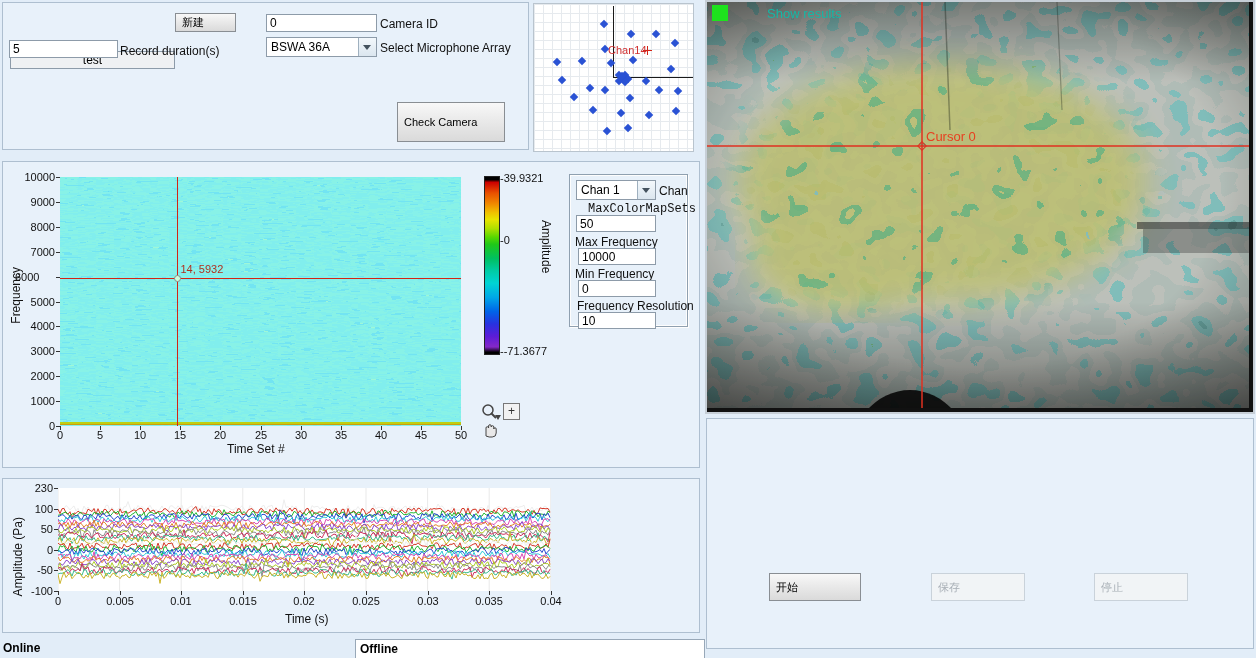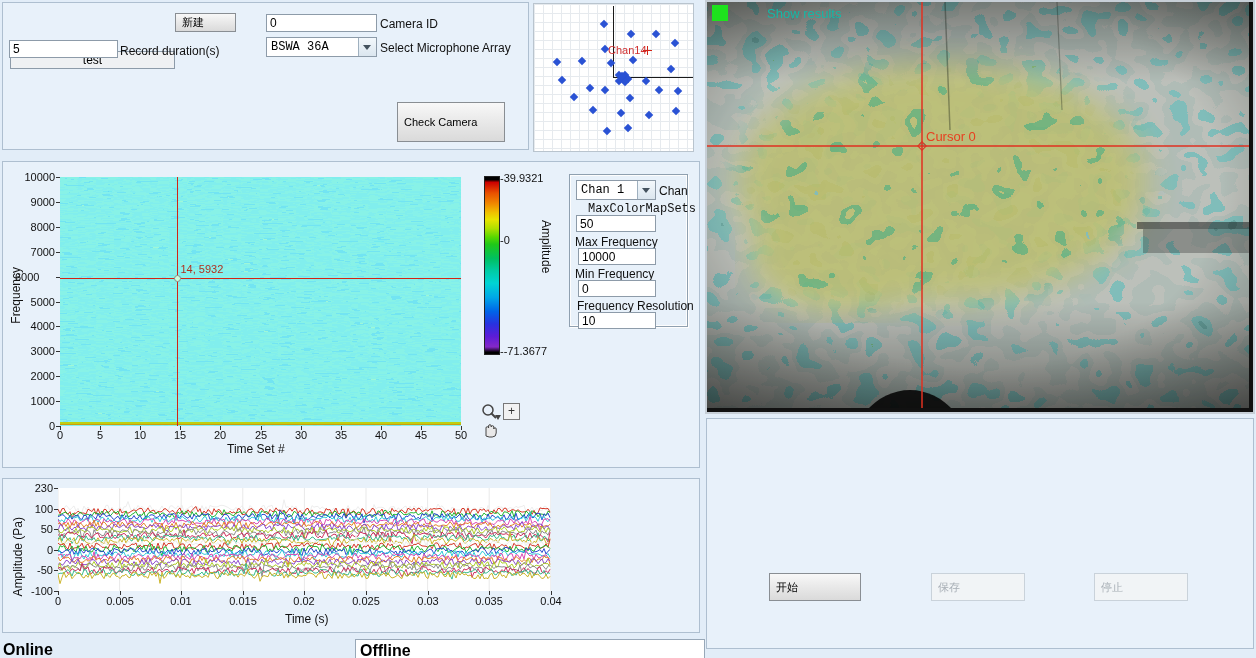--- a/index.html
+++ b/index.html
@@ -1,29 +1,29 @@
 <!DOCTYPE html>
 <html><head>
 <meta charset="utf-8">
 <style>
   html,body{margin:0;padding:0;}
   body{background:#e2edf8;font-family:"Liberation Sans","DejaVu Sans",sans-serif;}
   .screen{position:relative;width:1256px;height:658px;background:#e2edf8;overflow:hidden;}
   .panel{position:absolute;background:#e8f1fa;border:1px solid #aebfd0;}
   .lbl{position:absolute;font-size:12px;color:#111;white-space:nowrap;}
-  .blbl{position:absolute;font-size:16px;font-weight:bold;color:#000;white-space:nowrap;}
+  .blbl{position:absolute;font-size:12px;font-weight:bold;color:#000;white-space:nowrap;}
   .field{position:absolute;background:#fff;border:1px solid #8d9ba9;font-size:12px;color:#000;
          font-family:inherit;padding:0 3px;box-sizing:border-box;}
   .flat{background:#eff1f3;text-align:center;line-height:16px;margin-top:38px;}
   .btn{position:absolute;background:linear-gradient(#f8f8f8,#eaeaea 45%,#dadada);
        border:1px solid #898e93;font-size:11px;color:#000;text-align:left;
        font-family:inherit;cursor:pointer;box-sizing:border-box;}
   .btn:disabled{background:#f1f4f6;border-color:#c9d2da;color:#a7aeb5;}
   .combo{position:absolute;background:#fff;border:1px solid #8d9ba9;box-sizing:border-box;}
-  .combo .txt{position:absolute;left:4px;top:2px;font-size:12px;color:#000;white-space:nowrap;font-family:Liberation Mono, monospace;}
+  .combo .txt{position:absolute;left:4px;top:2px;font-size:12px;color:#000;white-space:nowrap;}
   .combo .arrow-btn{position:absolute;right:0;top:0;bottom:0;width:17px;
        background:linear-gradient(#f3f8fc,#dbe6ef);border-left:1px solid #9fb0bf;}
   .combo .tri{position:absolute;left:4px;top:7px;width:0;height:0;
        border-left:4px solid transparent;border-right:4px solid transparent;border-top:5px solid #44525e;}
   .vtext{writing-mode:vertical-rl;}
   .vflip{writing-mode:vertical-rl;transform:rotate(180deg);}
   .tick{position:absolute;font-size:11px;color:#111;white-space:nowrap;}
   .tickmark{position:absolute;background:#333;}
   .mdot{position:absolute;width:6px;height:6px;background:#2a52d4;transform:rotate(45deg);}
   .groupbox{position:absolute;border:1px solid #8fa0b0;box-shadow:inset 0 0 0 1px #fdfdfd,1px 1px 0 #fdfdfd;}

